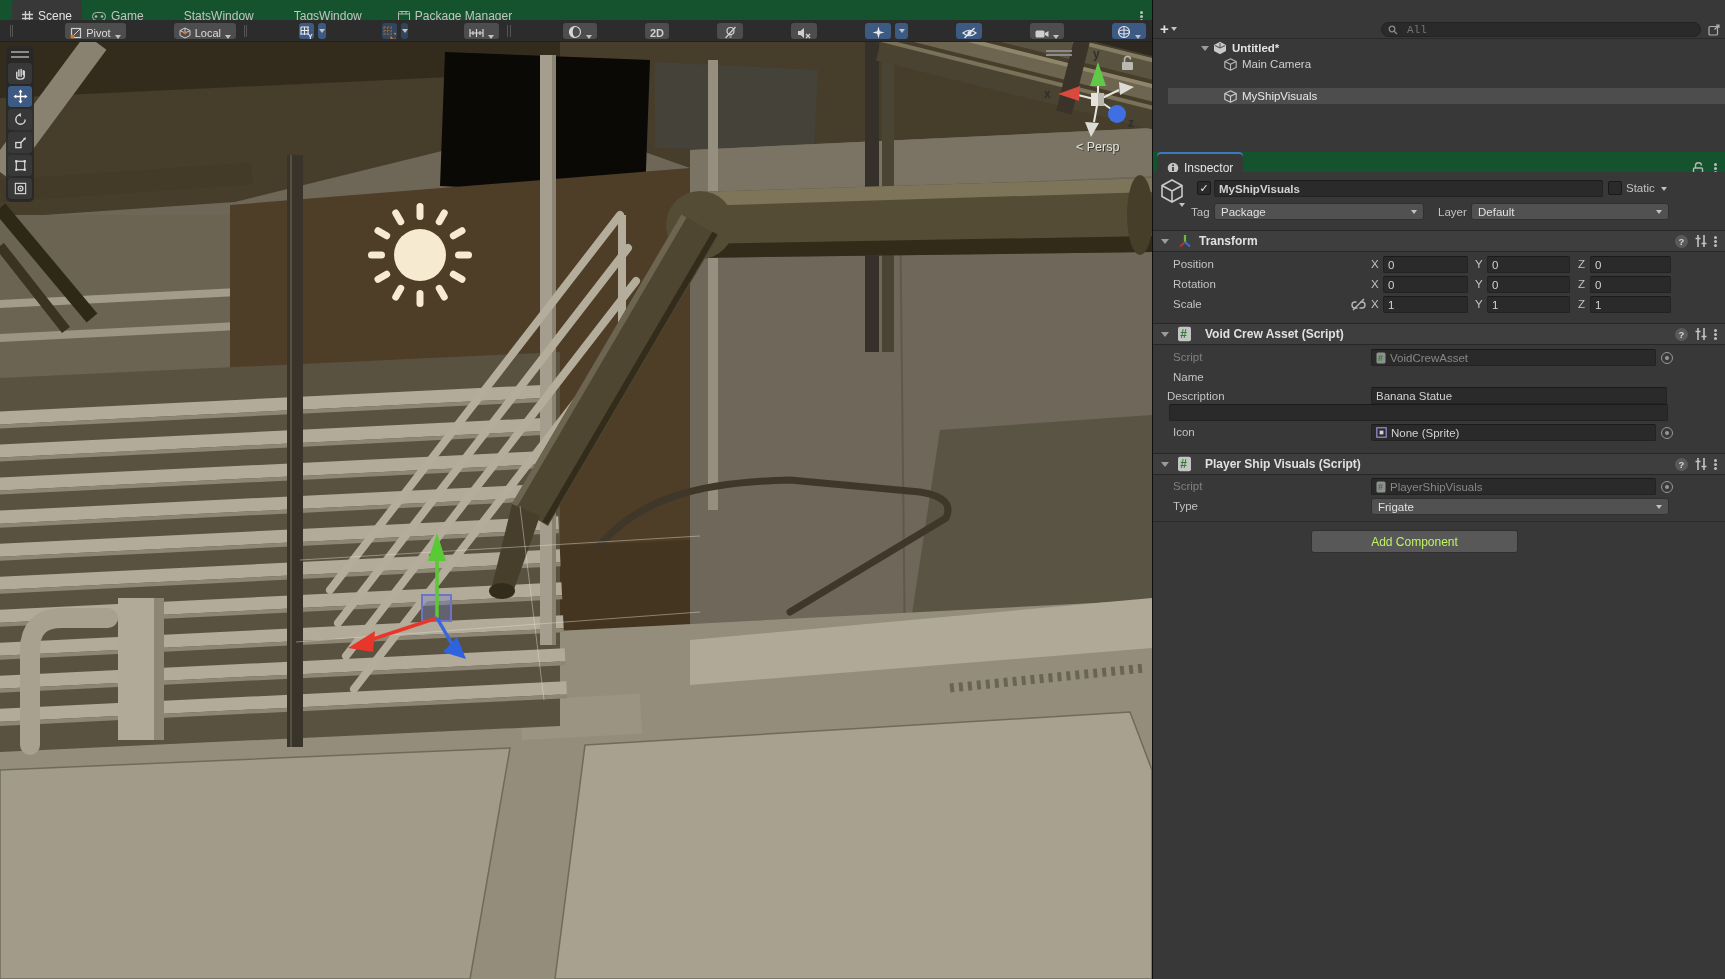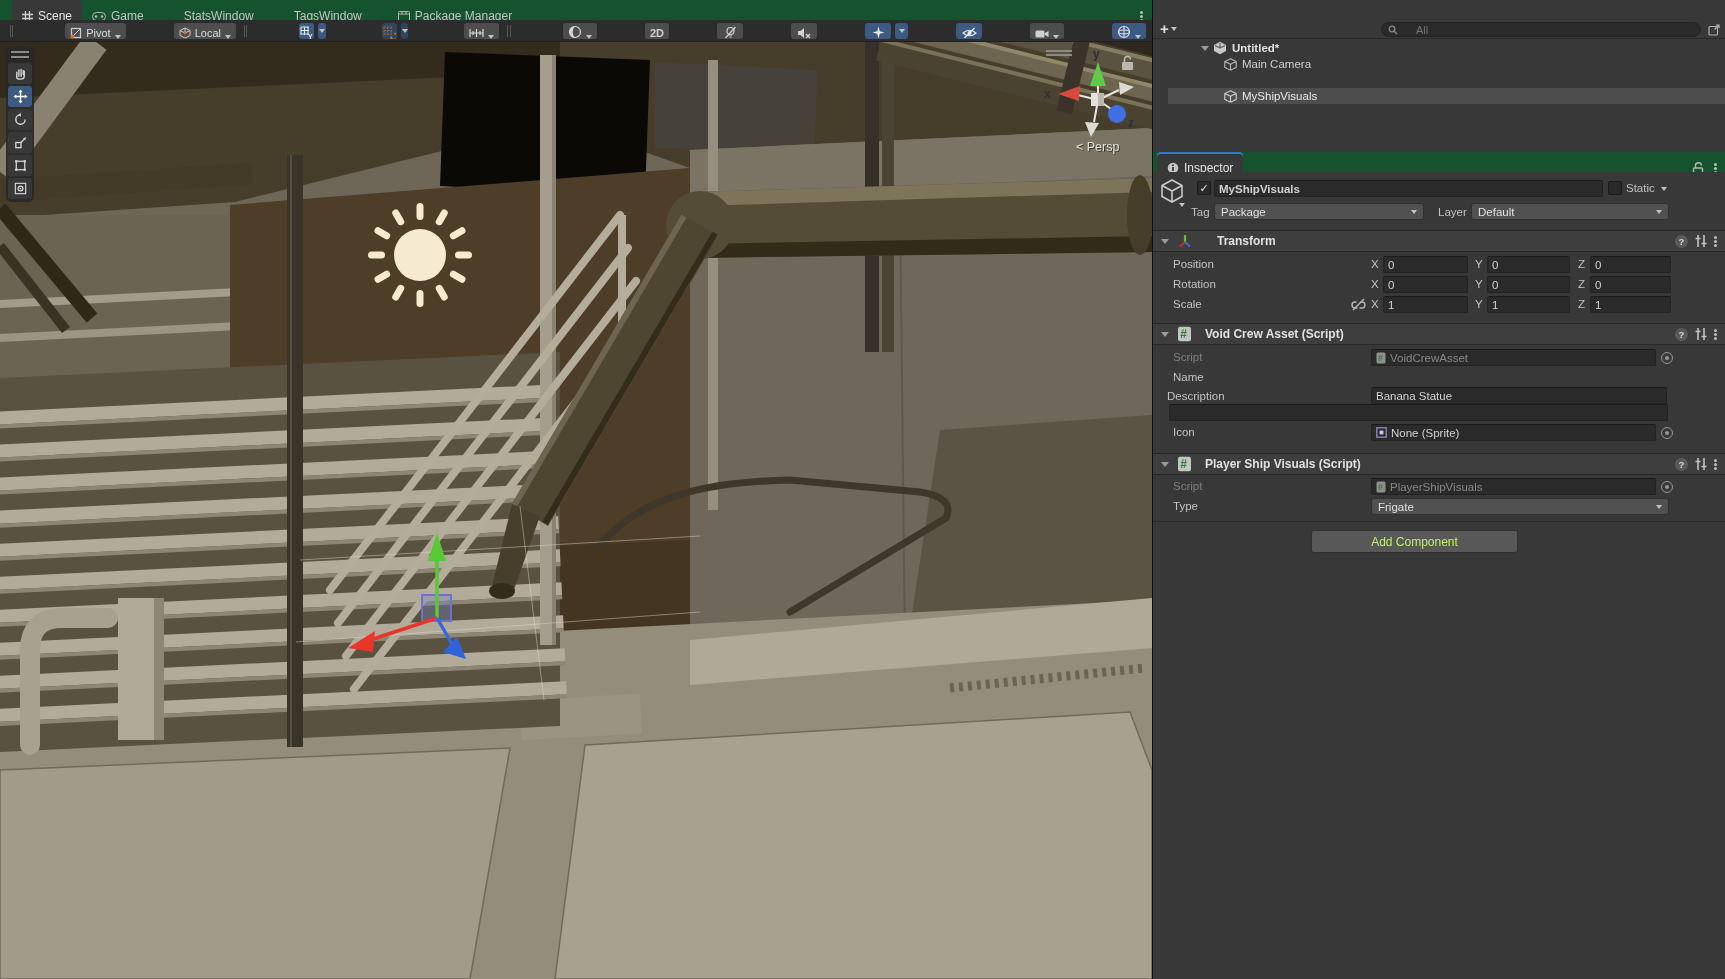--- a/index.html
+++ b/index.html
@@ -50,21 +50,21 @@
   .toolbtn.active { background:#3d5a82; }
 
   
   #right { position:absolute; left:1152px; top:0; width:573px; height:979px; background:#383838; border-left:1px solid #0e0e0e; }
   .abs { position:absolute; }
 
   
   #hier-toolbar { position:absolute; left:0; top:20px; width:573px; height:19px; background:#383838; border-bottom:1px solid #2a2a2a;
     display:flex; align-items:center; }
   #hier-search { position:absolute; left:228px; top:2px; width:320px; height:15px; background:#2a2a2a; border:1px solid #232323;
-    border-radius:8px; display:flex; align-items:center; gap:18px; padding:0 6px; }
+    border-radius:8px; display:flex; align-items:center; gap:9px; padding:0 6px;font-family:Liberation Mono, monospace; }
   #hier-search input { flex:1; background:transparent; border:none; outline:none; color:#cfcfcf; font-size:11px; font-family:inherit; }
   #hier-search input::placeholder { color:#757575; }
   .hrow { position:absolute; left:15px; width:573px; height:16px; display:flex; align-items:center; font-size:11.5px; color:#cfcfcf; }
   .hrow.selected { background:#4d4d4d; }
 
   
   #inspector-body { position:absolute; left:0; top:172px; width:573px; height:807px; background:#383838; }
   .ifield { position:absolute; height:17px; background:#2a2a2a; border:1px solid #232323; border-top-color:#1a1a1a; border-radius:2px;
     display:flex; align-items:center; padding:0 4px; gap:4px; font-size:11.5px; color:#d2d2d2; }
   .ifield input { width:100%; background:transparent; border:none; outline:none; color:#d2d2d2; font-size:11.5px; font-family:inherit; }
@@ -548,21 +548,21 @@
         <div class="cdn"></div>
     </div>
 
     <div class="comp-header" style="top:230px;">
       <div class="fold" style="margin-left:8px;"></div>
       <svg width="16" height="16" viewBox="0 0 16 16" style="margin-left:8px;">
         <line x1="8" y1="9" x2="8" y2="2" stroke="#6abe30" stroke-width="2.2"></line>
         <line x1="8" y1="9" x2="3" y2="13.5" stroke="#c03028" stroke-width="2.2"></line>
         <line x1="8" y1="9" x2="13" y2="13.5" stroke="#3c6cc8" stroke-width="2.2"></line>
       </svg>
-      <span class="comp-title" style="margin-left:24px;">Transform</span>
+      <span class="comp-title" style="margin-left:6px;">Transform</span>
       <div class="hicon" style="position:static;margin-left:auto;">
           <div class="helpdot">
             <span>?</span>
           </div>
         </div>
       <svg width="14" height="14" viewBox="0 0 14 14" style="margin:0 6px;">
           <path d="M4,1 V13 M10,1 V13 M1.5,4.5 H6.5 M7.5,9.5 H12.5" stroke="#c2c2c2" stroke-width="1.6"></path>
         </svg>
       <div class="kebab" style="margin-right:8px;"></div>
     </div>

